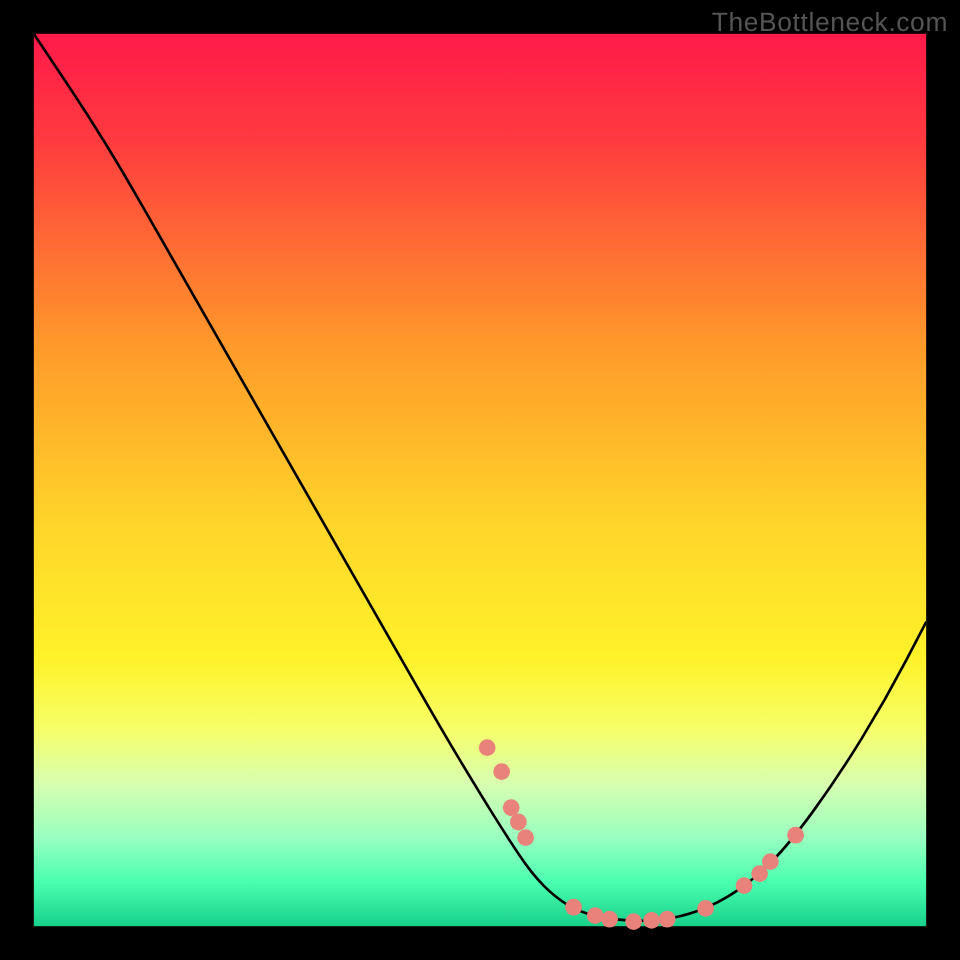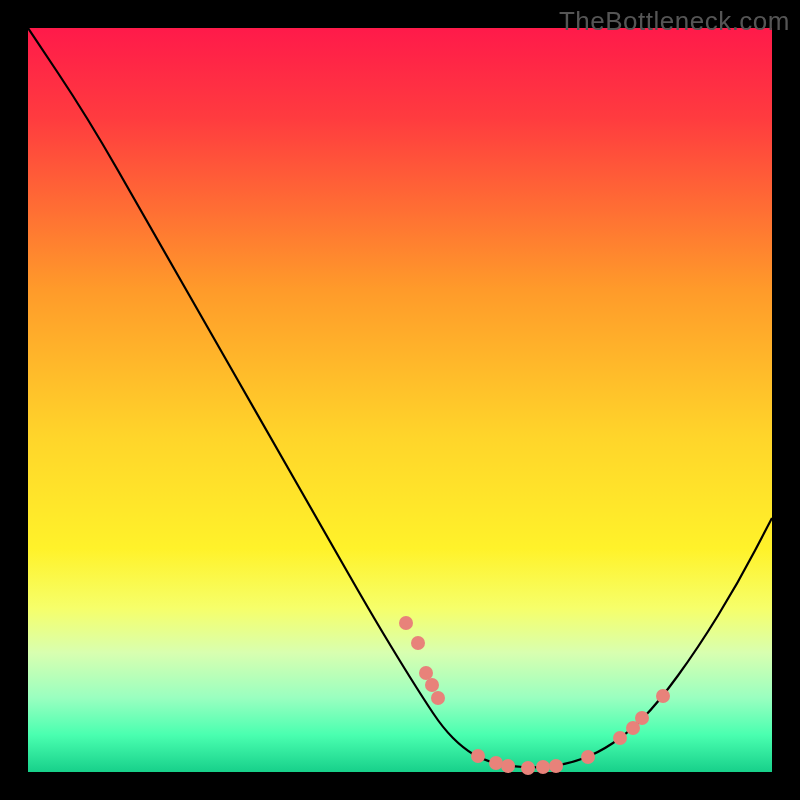--- a/index.html
+++ b/index.html
@@ -8,21 +8,21 @@
     height: 800px;
     background: #000;
     position: relative;
     font-family: Arial, sans-serif;
   }
   .watermark {
     position: absolute;
     top: 6px;
     right: 10px;
     color: #555;
-    font-size: 26px;
+    font-size: 22px;
     font-weight: 500;
     letter-spacing: 0.5px;
     z-index: 10;
   }
   .frame {
     position: absolute;
     left: 28px;
     top: 28px;
     width: 744px;
     height: 744px;

